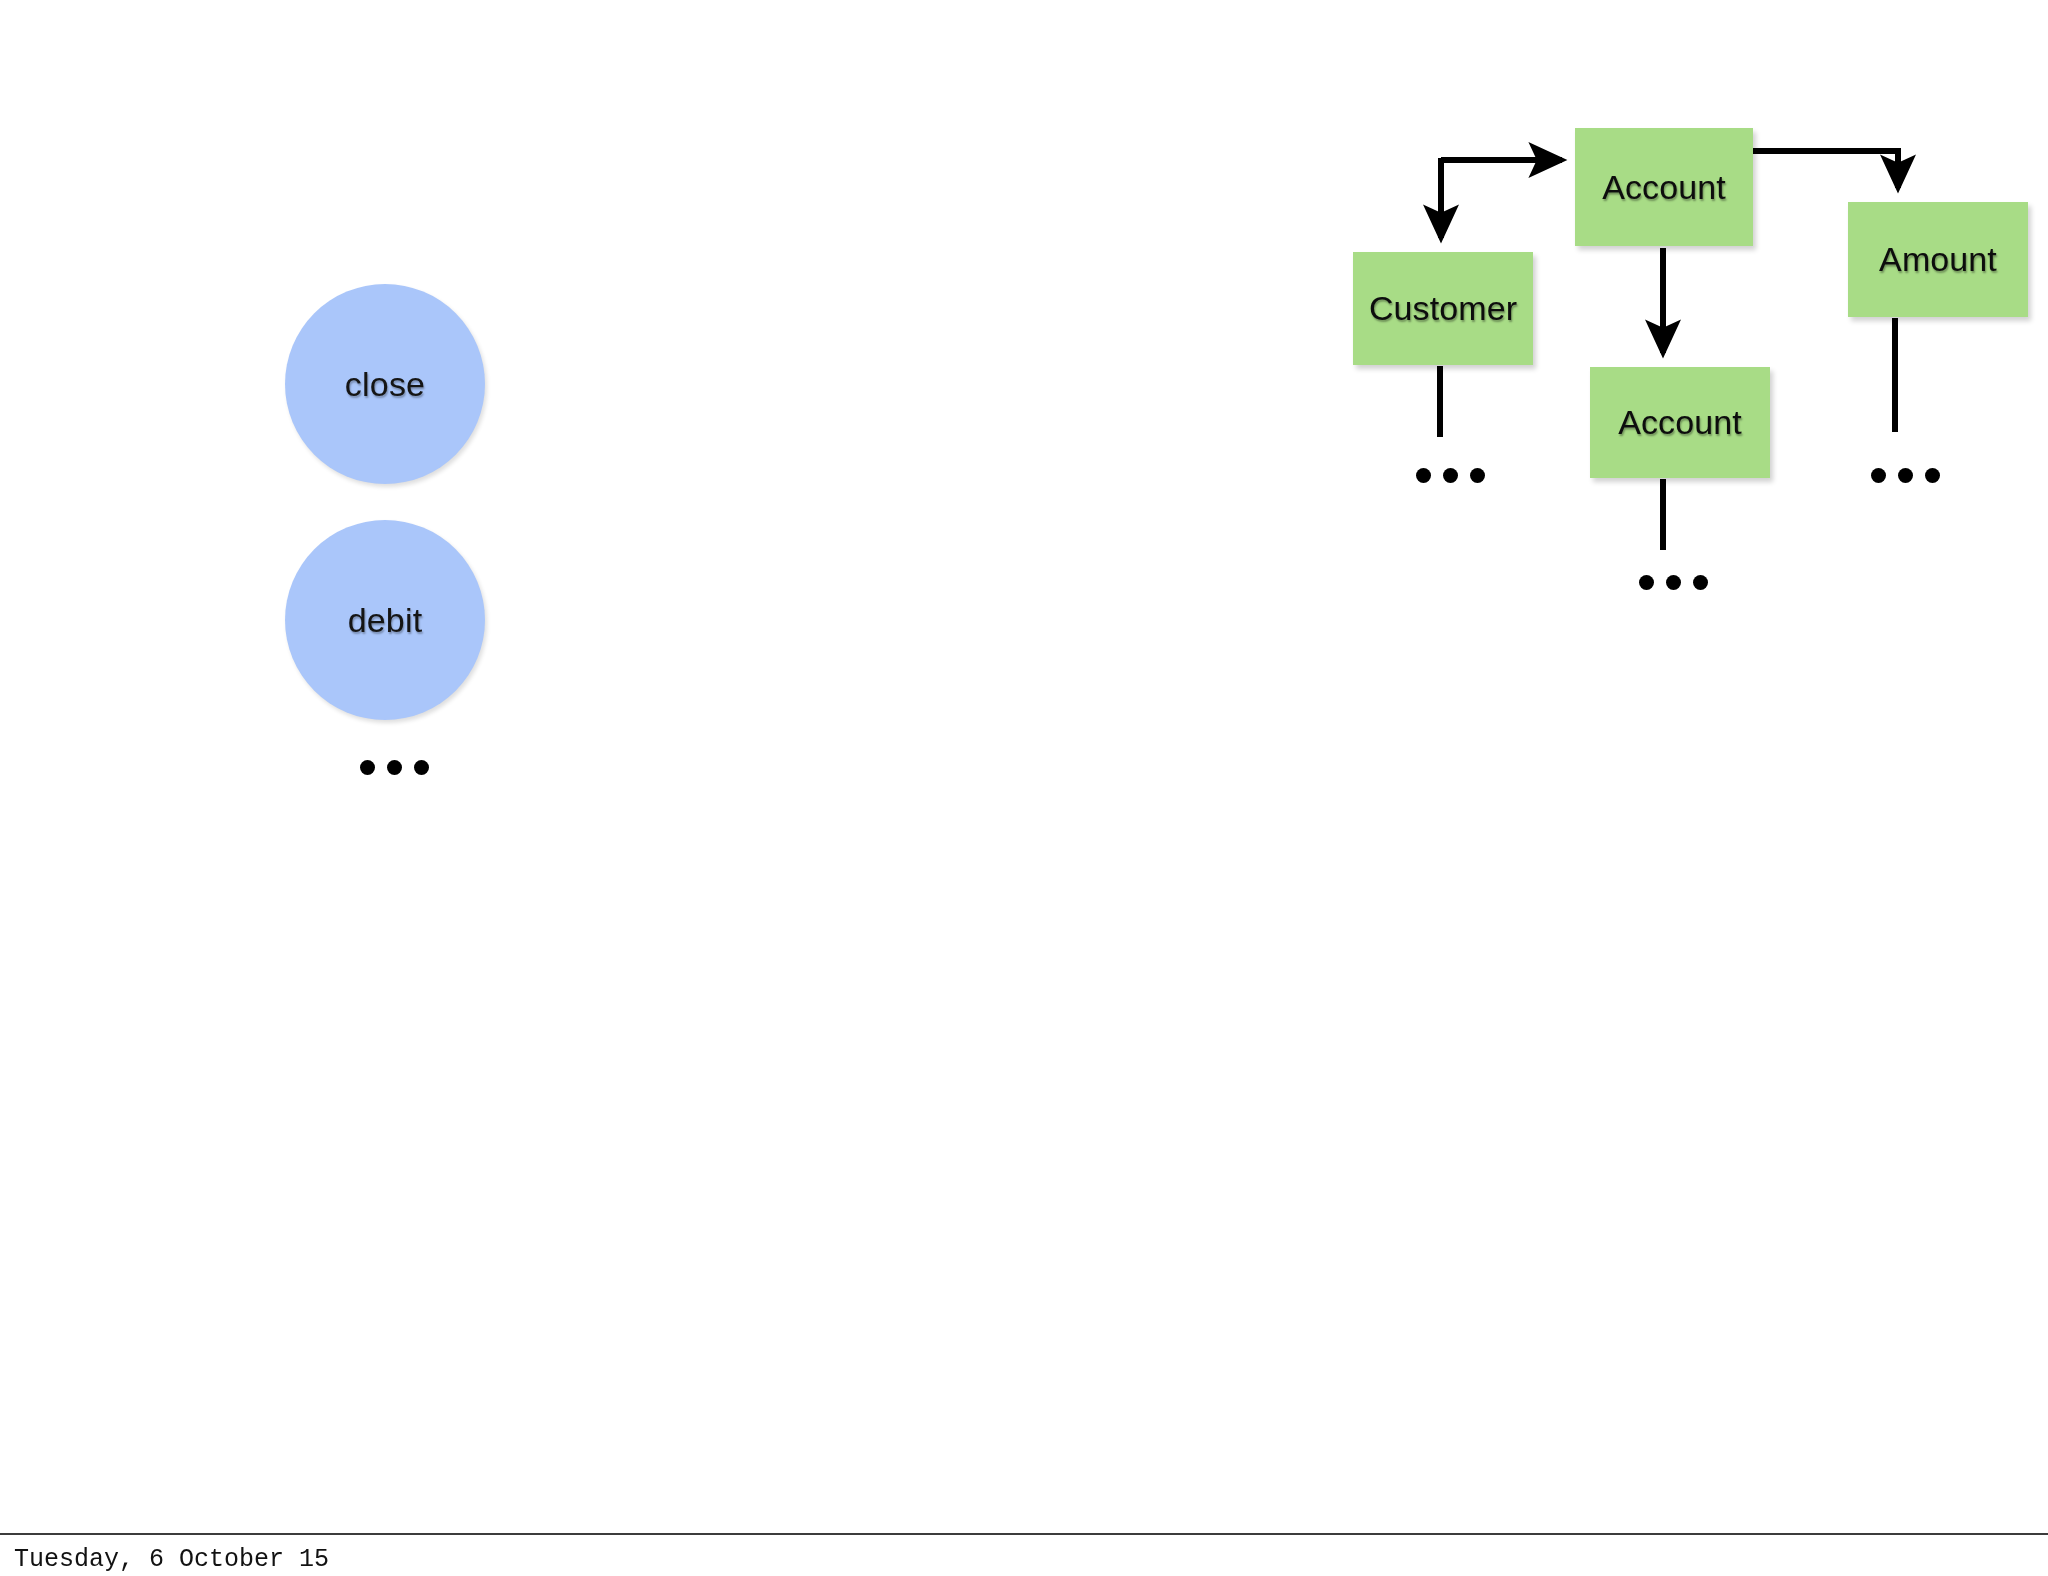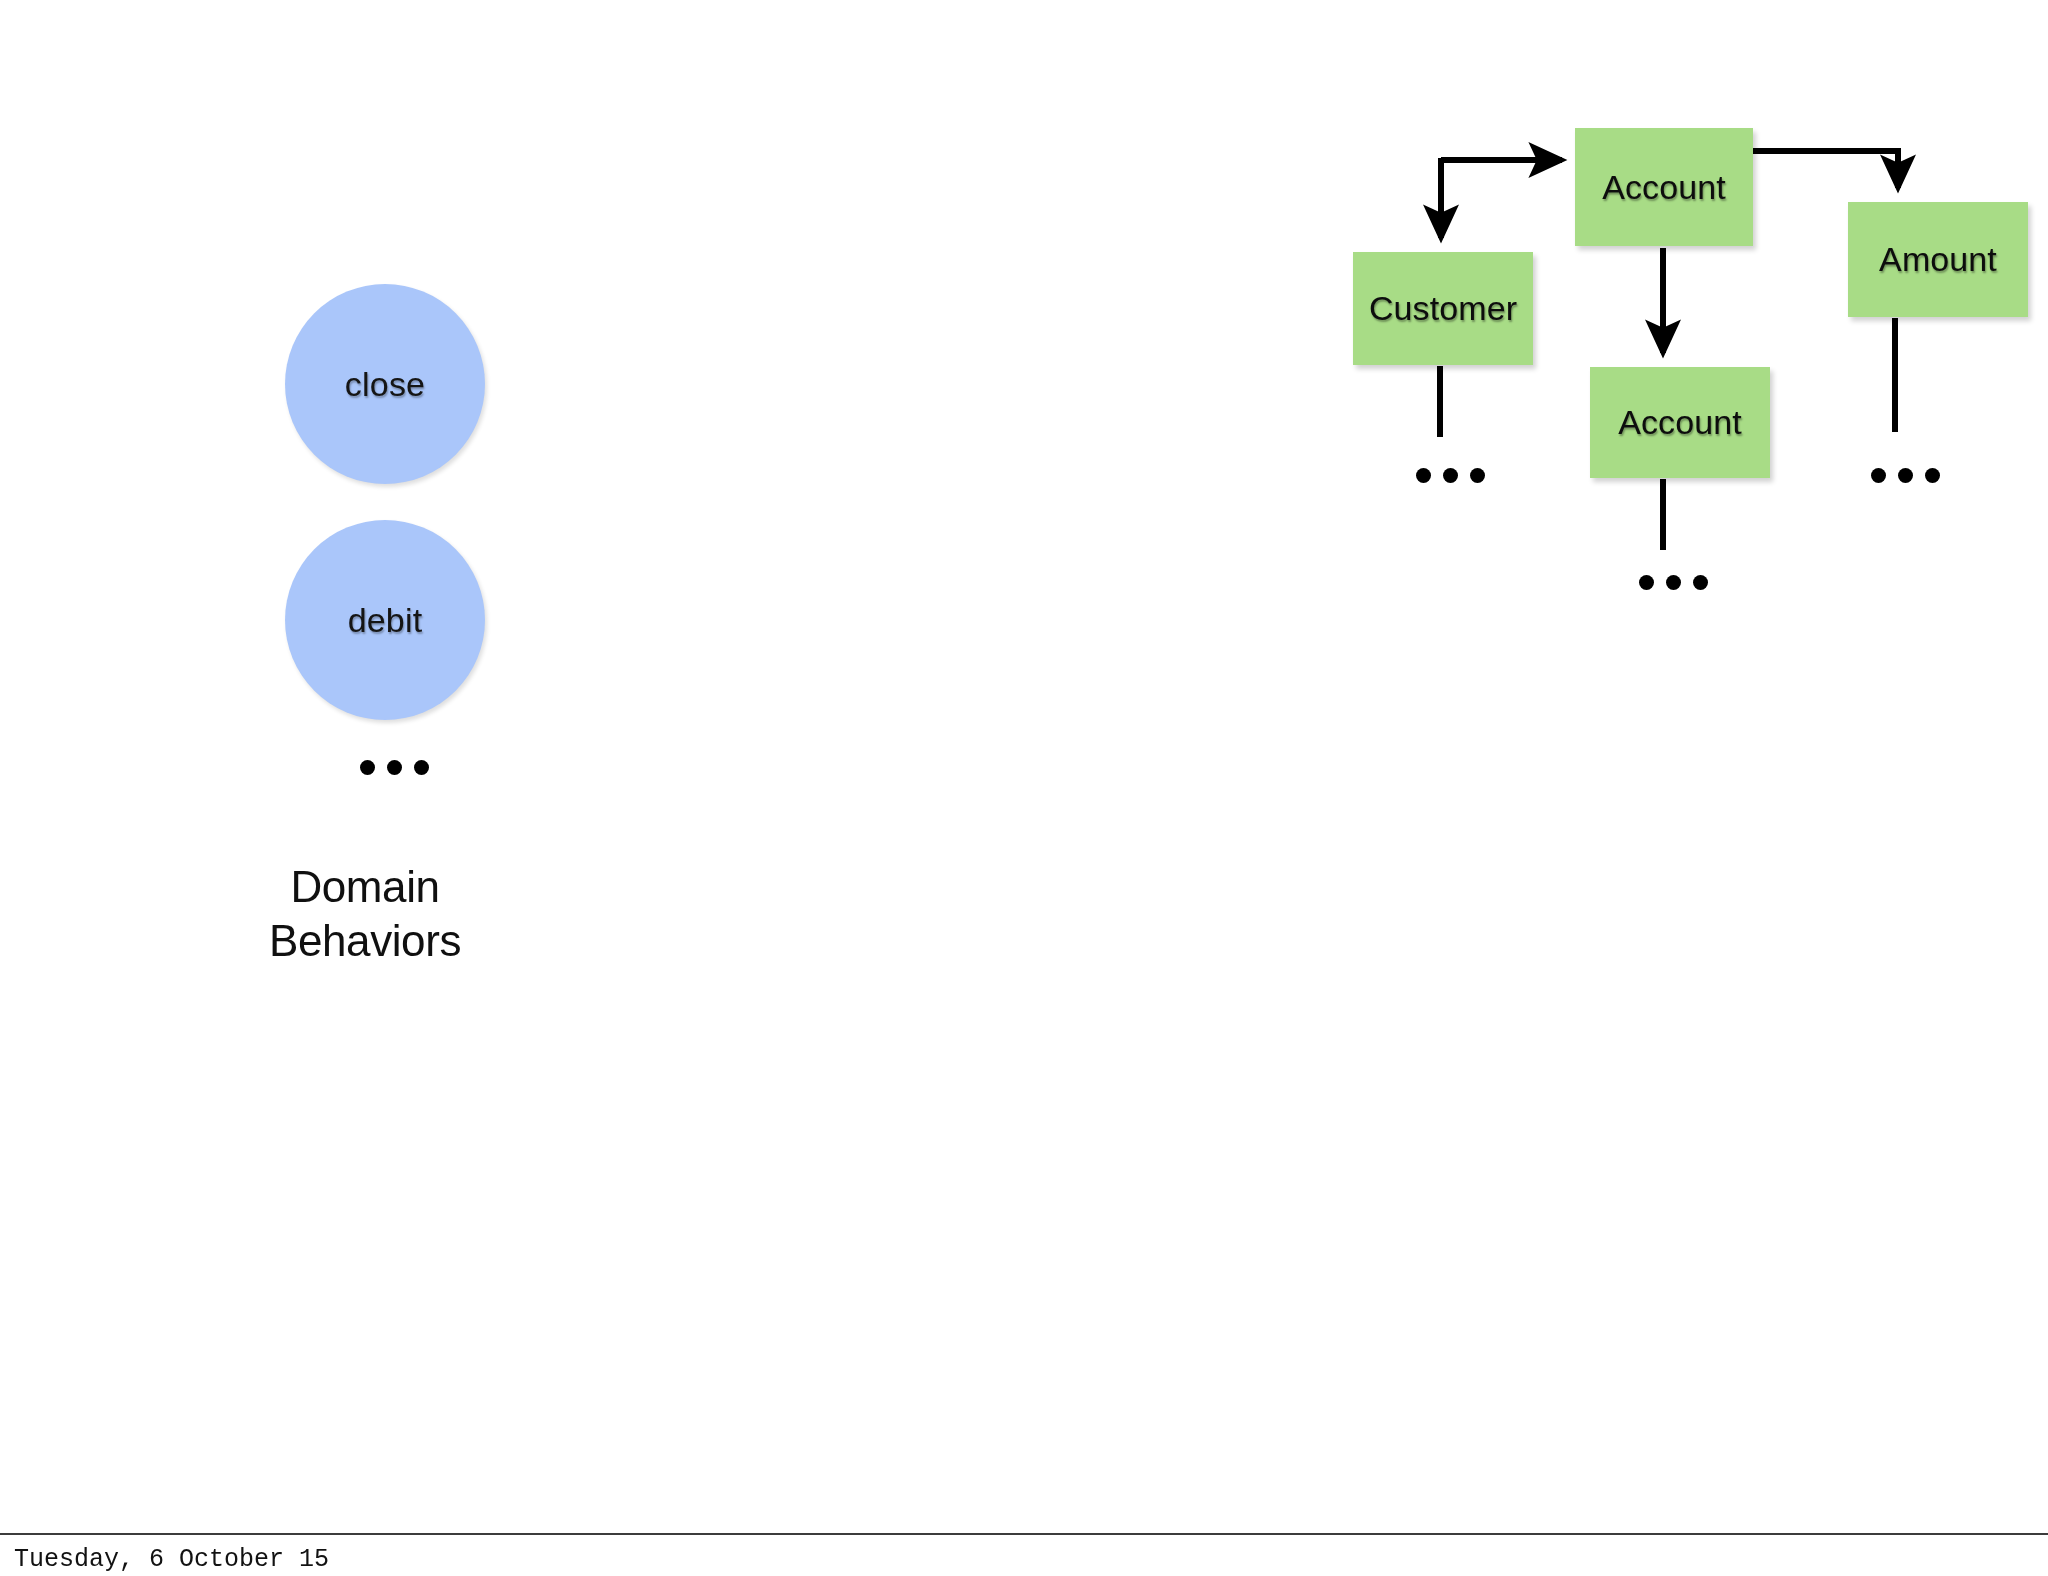--- a/index.html
+++ b/index.html
@@ -124,24 +124,20 @@
   <div class="behavior-circle" style="left:285px; top:520px;">
     <span class="circle-label">debit</span>
   </div>
 
   <div class="dots" style="left:360px; top:760px;">
     <i class="dot"></i>
     <i class="dot"></i>
     <i class="dot"></i>
   </div>
 
-  <div class="caption" style="left:150px; top:865px; width:430px;">
-    <span class="cap-line">Domain</span>
-    <span class="cap-line">Behaviors</span>
-  </div>
 
   <svg id="connectors" viewBox="0 0 2048 1576" xmlns="http://www.w3.org/2000/svg">
     <defs>
       <marker id="arrowhead" markerWidth="7" markerHeight="7" refX="5.6" refY="3" orient="auto" markerUnits="strokeWidth">
         <path d="M0,0 L6.5,3 L0,6 L1.4,3 z" fill="#000000"></path>
       </marker>
     </defs>
 
     <path d="M1441,160 L1562,160" stroke="#000000" stroke-width="6" fill="none" marker-end="url(#arrowhead)"></path>
 

